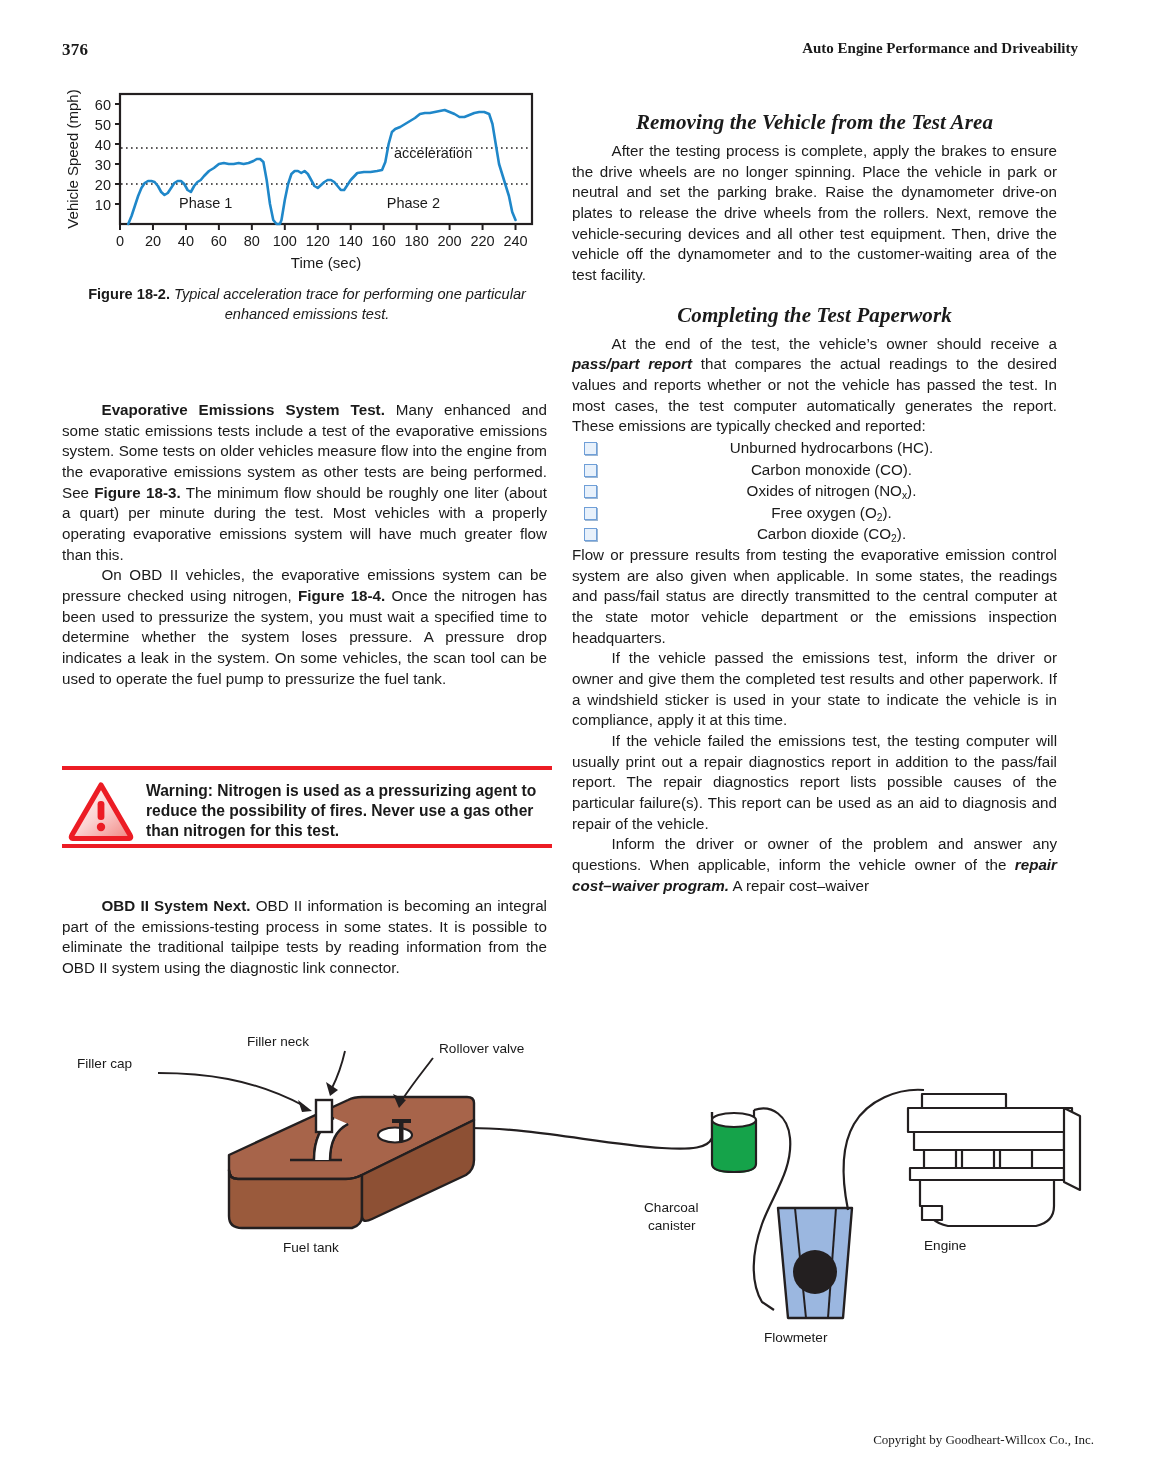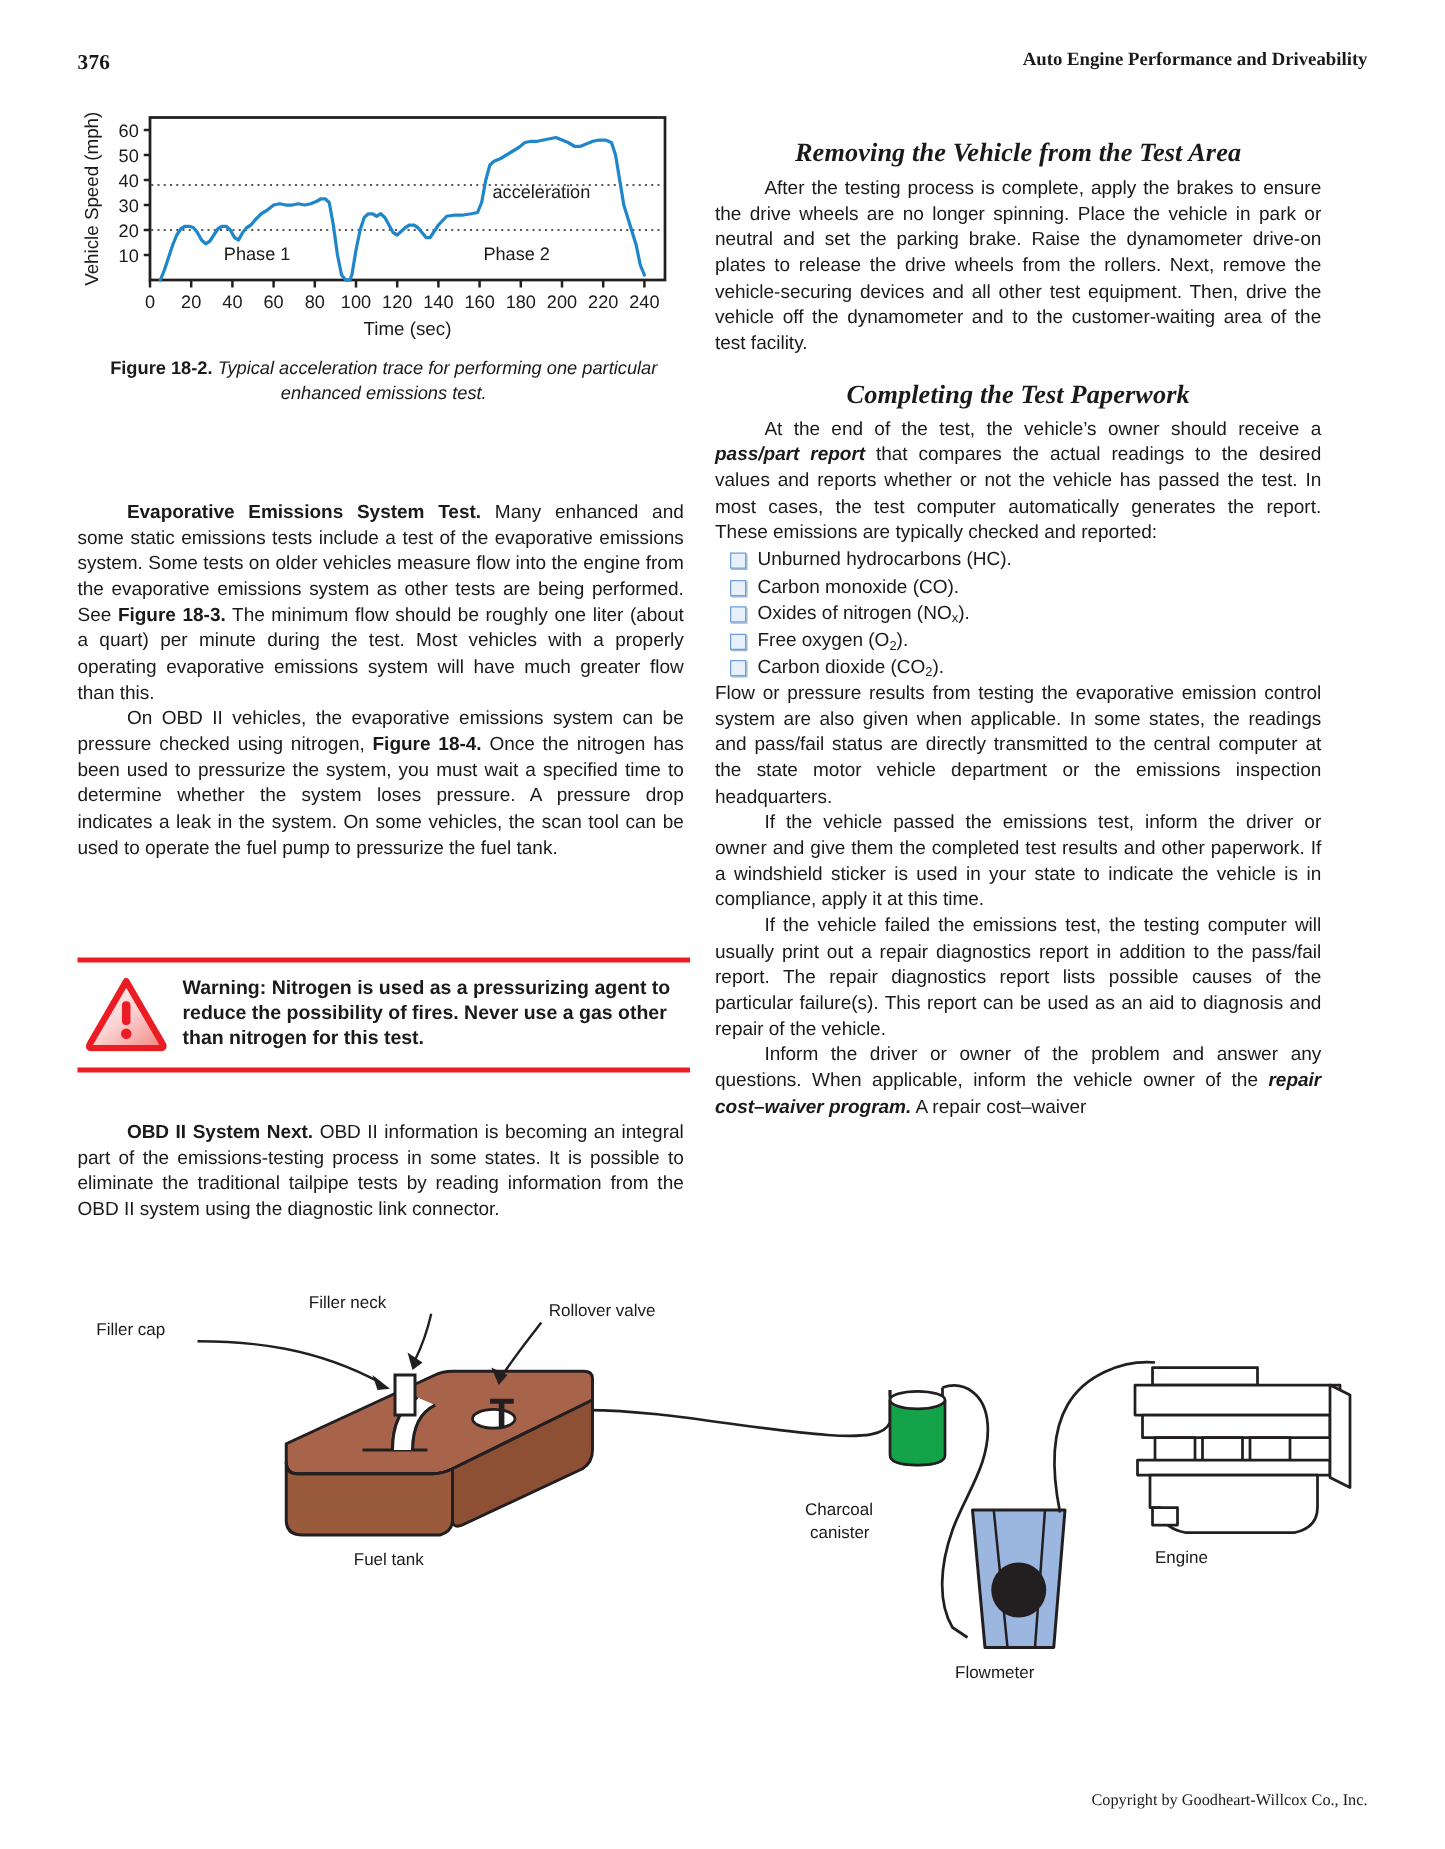--- a/index.html
+++ b/index.html
@@ -8,21 +8,21 @@
     font-family:"Liberation Sans", sans-serif;
     color:#1a1a1a;
     -webkit-font-smoothing:antialiased;
   }
   .page{position:absolute;inset:0;}
 
   
   .runhead{position:absolute;top:40px;left:62px;right:62px;height:22px;}
   .folio{position:absolute;left:0;top:0;font-family:"Liberation Serif",serif;
          font-weight:700;font-size:17px;letter-spacing:.2px;}
-  .runtitle{position:absolute;right:0;top:0;font-family:"Liberation Serif",serif;
+  .runtitle{position:absolute;right:16px;top:0;font-family:"Liberation Serif",serif;
             font-weight:700;font-size:15px;text-align:center;}
 
   
   .col{position:absolute;width:485px;margin-top:20px;}
   .col-left{left:62px;top:90px;}
   .col-right{left:572px;top:90px;}
 
   p{margin:0;font-size:15.2px;line-height:1.36;text-align:justify;
     text-justify:inter-word;hyphens:manual;}
   p.ind{text-indent:2.6em;}
@@ -35,31 +35,31 @@
     margin:0 0 6px 0;text-align:center;letter-spacing:.1px;
   }
 
   
   .fig2wrap{position:absolute;left:62px;top:88px;width:490px;}
   .caption{font-size:14.6px;line-height:1.34;font-style:italic;
            font-family:"Liberation Sans",sans-serif;margin-top:8px;text-align:center;}
   .caption .cb{font-style:normal;font-weight:700;}
 
   
-  ul.chk{list-style:none;margin:0 0 0 0;padding:0;}
+  ul.chk{list-style:none;margin:0 0 0 0;padding:0;text-align:center;}
   ul.chk li{position:relative;padding-left:34px;font-size:15.2px;line-height:1.42;}
   .chkbox{position:absolute;left:12px;top:5px;width:11px;height:11px;
           border:1.6px solid #6f9fd8;background:#e8f1fb;
           box-shadow:1px 1px 0 0 #9cb7d4;}
   sub{font-size:.68em;line-height:0;vertical-align:-0.28em;}
 
   
   .warn{position:absolute;left:62px;width:490px;}
   .warn .rule{height:4px;background:#ec1c24;width:100%;}
-  .warn .inner{display:flex;align-items:flex-start;padding:9px 0 13px 0;gap:12px;}
+  .warn .inner{display:flex;align-items:flex-start;padding:9px 0 3px 0;gap:12px;}
   .warn .tri{flex:0 0 auto;width:66px;height:60px;margin-left:6px;margin-top:2px;}
   .warn .wtxt{font-size:15.6px;line-height:1.28;font-weight:700;
               font-family:"Liberation Sans",sans-serif;padding-top:2px;}
 
   
   .fig3{position:absolute;left:62px;top:1020px;width:1032px;height:330px;}
   .fig3cap{position:absolute;left:62px;top:1362px;width:1032px;
            font-size:14.6px;line-height:1.35;font-style:italic;}
   .fig3cap .cb{font-style:normal;font-weight:700;}
   .copy{position:absolute;right:62px;top:1432px;font-size:13px;

